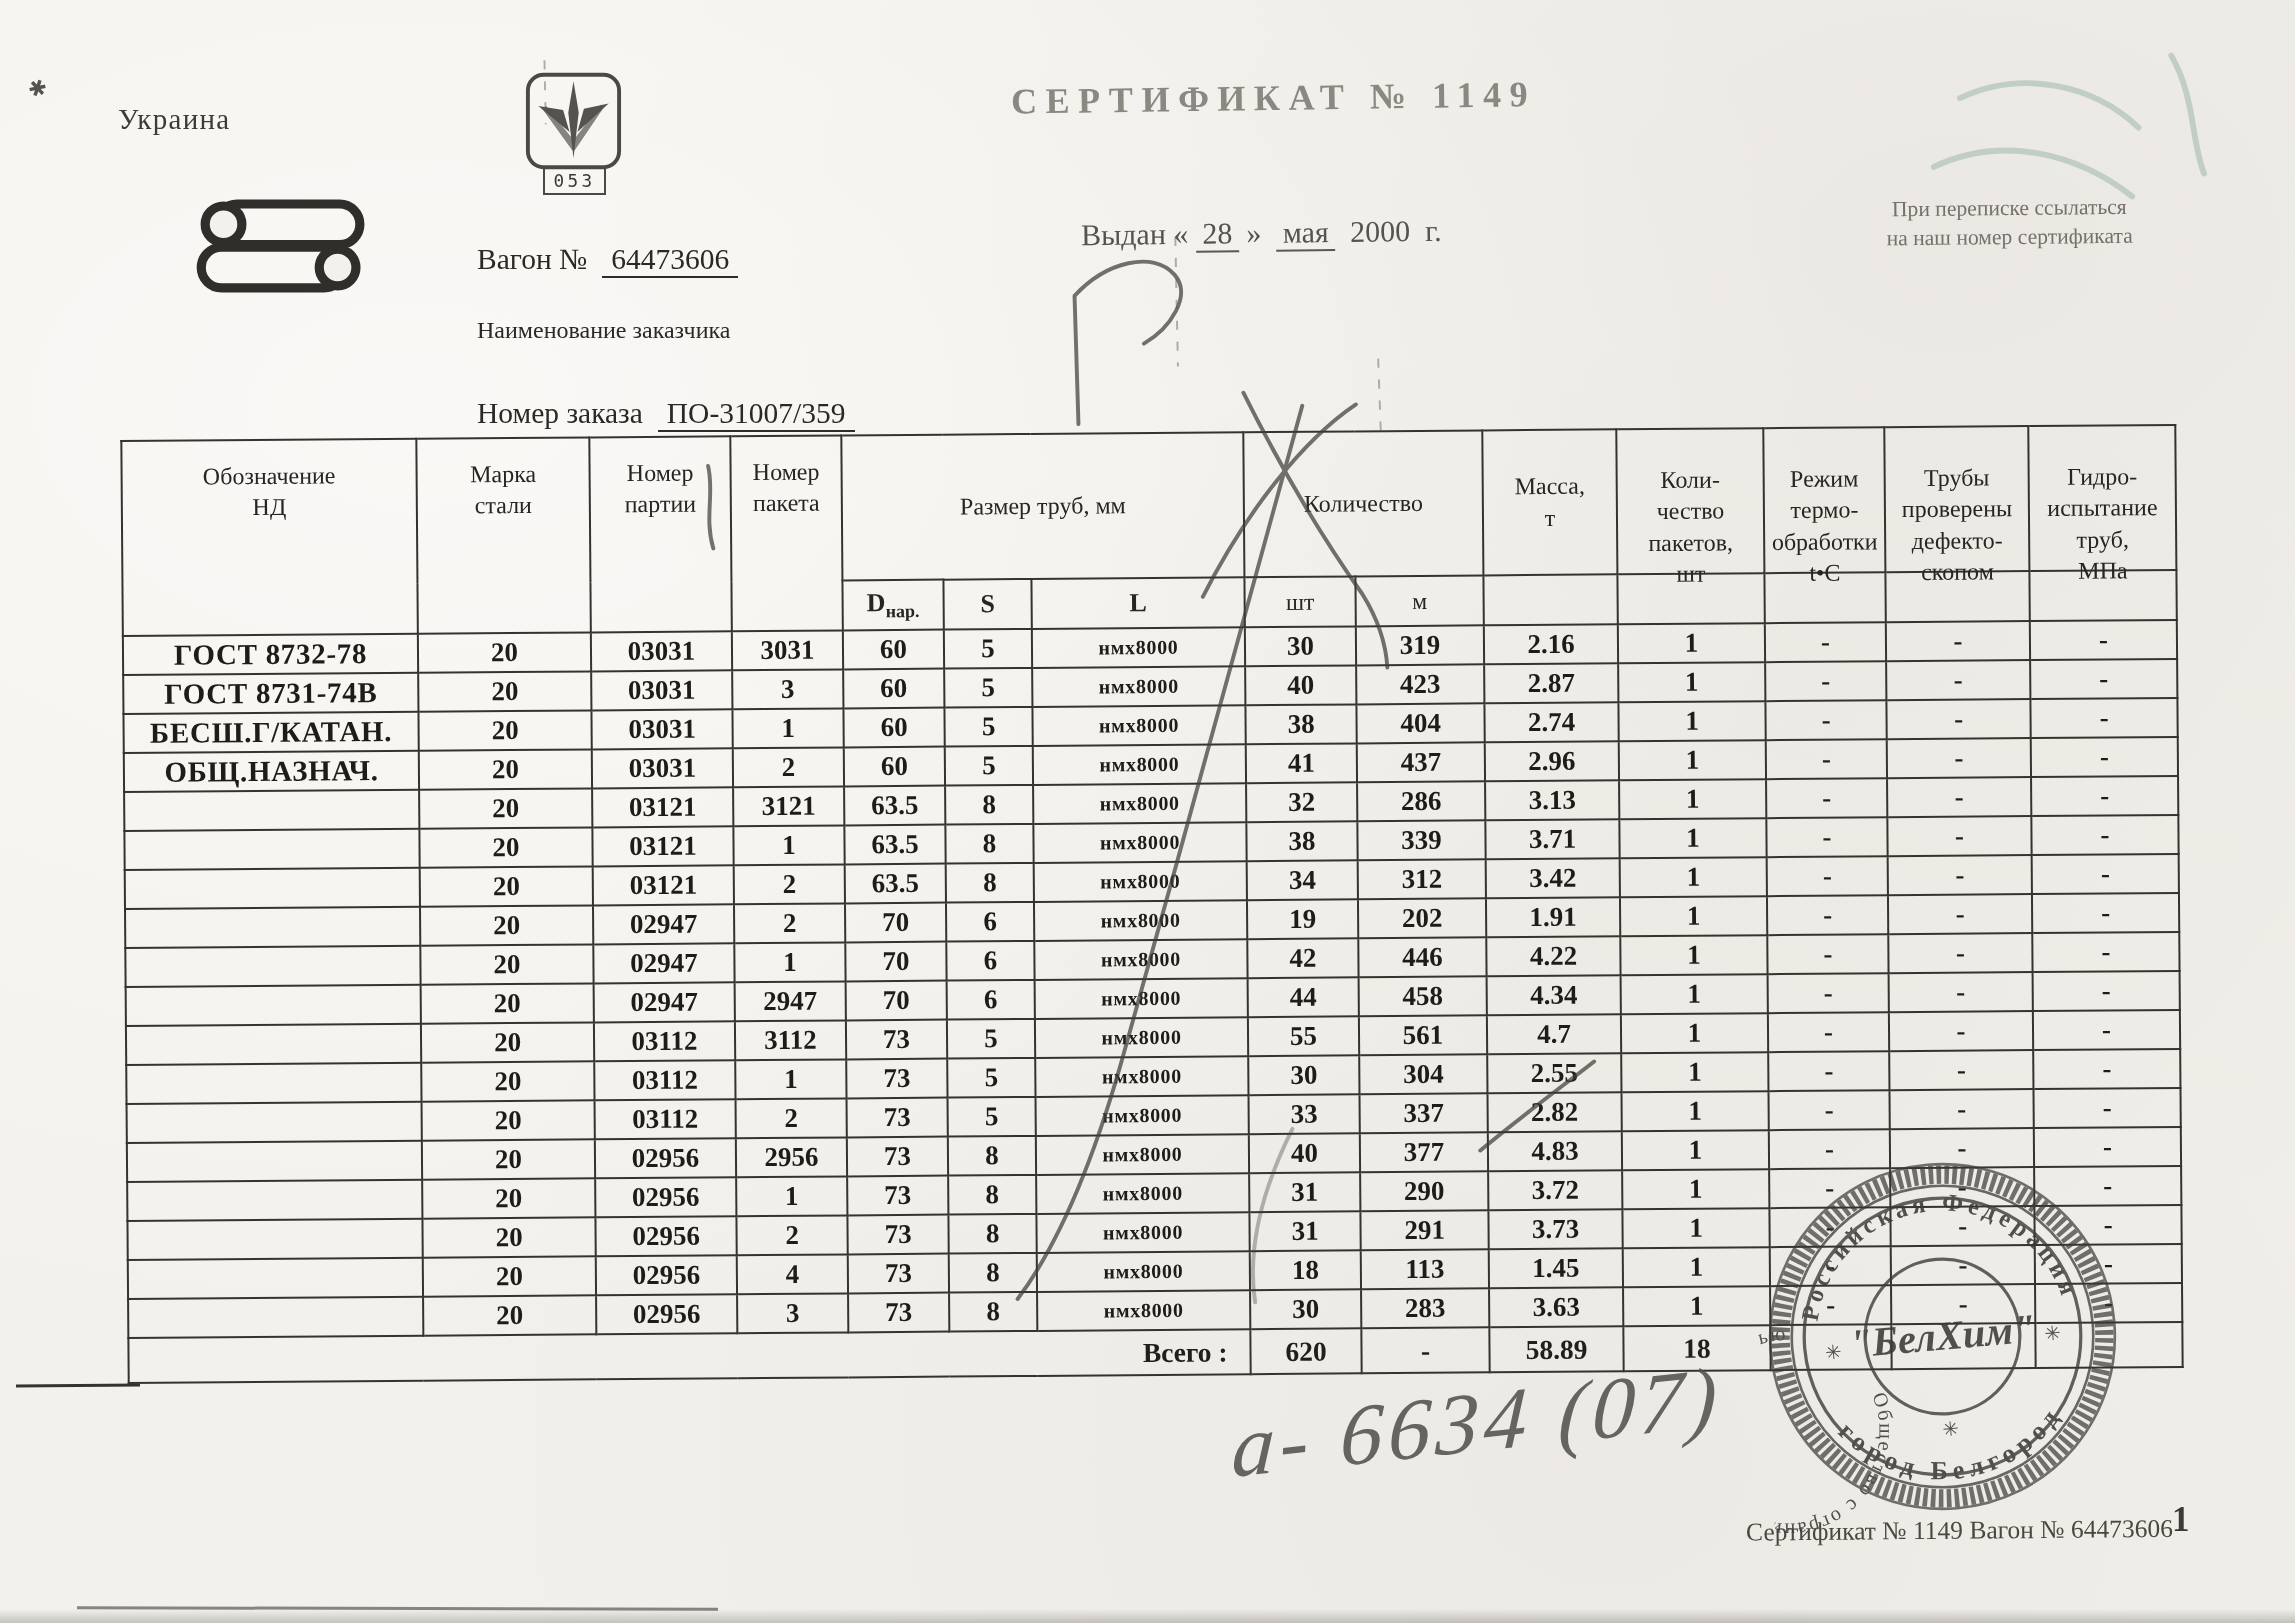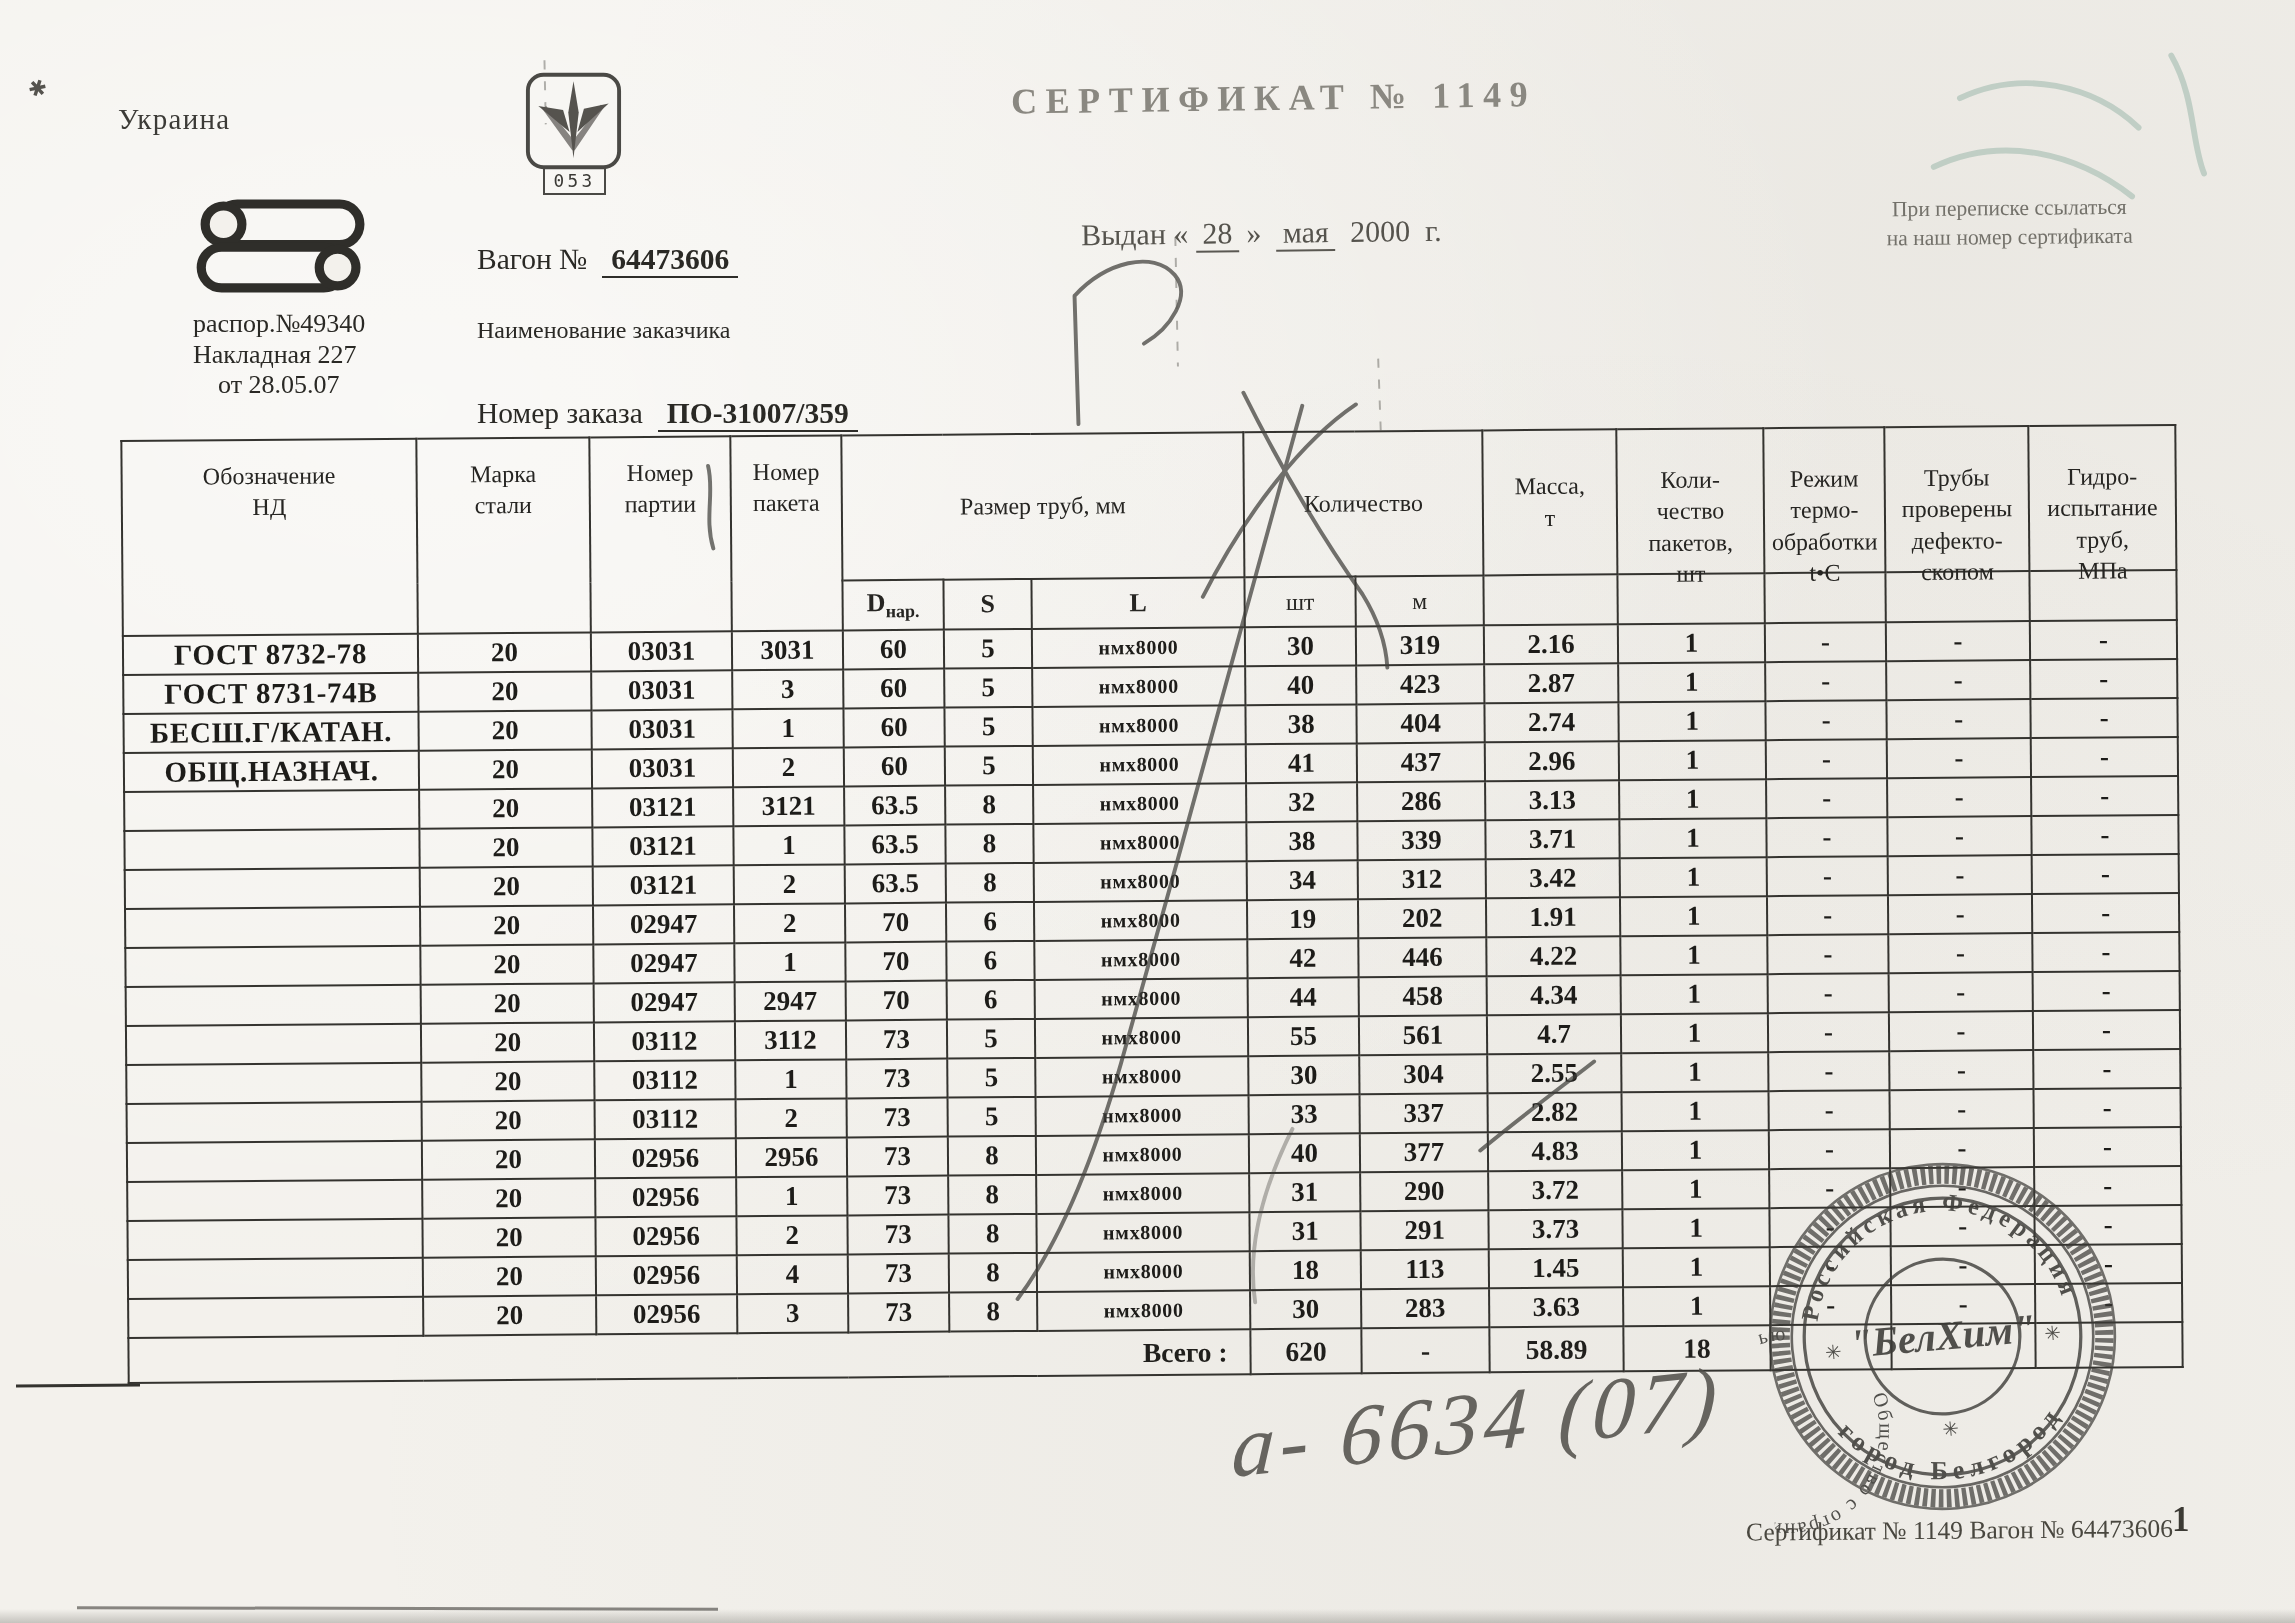--- a/index.html
+++ b/index.html
@@ -25,21 +25,21 @@
   .disp-block{left:193px; top:309px; width:196px; font-size:26px; line-height:1.18; color:#2a2925; white-space:nowrap}
   .emblem{left:524px; top:72px}
   .emblem-code{
     left:543px; top:166px; width:63px; height:29px; border:2.6px solid #4a4945;
     font-family:"DejaVu Sans Mono",monospace; font-size:17.7px; letter-spacing:3.3px;
     display:flex; align-items:center; justify-content:center; color:#3a3935;
   }
   .wagon-line{left:477px; top:243px; font-size:29.5px; color:#2a2925}
   .customer-line{left:477px; top:317px; font-size:24px; color:#2a2925}
   .order-line{left:477px; top:397px; font-size:29.5px; color:#2a2925}
-  .uval{font-weight:bold; border-bottom:2.6px solid #2e2d29; padding:0 9.2px 1.3px 9.2px}
+  .uval{font-weight:normal; border-bottom:2.6px solid #2e2d29; padding:0 9.2px 1.3px 9.2px}
   .cert-title{
     left:1011px; top:77px; width:511px; font-size:36px; font-weight:700;
     letter-spacing:8.5px; color:#8a8881; transform:rotate(-0.8deg);
     text-shadow:0 0 2px rgba(243,241,236,.7); white-space:nowrap;
   }
   .issued-line{left:1081px; top:216px; font-size:30px; color:#55534d; transform:rotate(-0.7deg); white-space:nowrap}
   .issued-line .u{border-bottom:2.6px solid #5a5852; padding:0 6.5px 1.3px 6.5px}
   .corr-note{left:1859px; top:194px; width:301px; text-align:center; font-size:21.6px; line-height:1.35; color:#73716a; transform:rotate(-0.6deg)}
   .corner-mark{left:27.5px; top:76px; font-size:22px; color:#55534e; transform:rotate(18deg)}
   
@@ -94,25 +94,20 @@
 
   <svg class="abs pipes-logo" width="177" height="115" viewBox="0 0 270 175">
     <g fill="none" stroke="#2f2e2a" stroke-width="14">
       <rect x="32" y="12" width="218" height="62" rx="31"></rect>
       <circle cx="42" cy="43" r="28" fill="#f3f1ec"></circle>
       <rect x="8" y="78" width="218" height="62" rx="31"></rect>
       <circle cx="216" cy="109" r="28" fill="#f3f1ec"></circle>
     </g>
   </svg>
 
-  <div class="abs disp-block">
-    <div>распор.№49340</div>
-    <div>Накладная  227</div>
-    <div style="padding-left:25px">от 28.05.07</div>
-  </div>
 
   <svg class="abs emblem" width="99" height="98" viewBox="0 0 152 150">
     <rect x="6" y="4" width="140" height="142" rx="24" fill="none" stroke="#4a4945" stroke-width="6"></rect>
     <g fill="#55534e">
       <path d="M76 14 L84 62 L76 132 L68 62 Z"></path>
       <path d="M22 52 L70 92 L60 58 Z"></path>
       <path d="M130 48 L82 92 L92 56 Z"></path>
       <path d="M28 56 L74 120 L78 120 L124 52 L118 50 L76 104 L34 52 Z" opacity=".7"></path>
     </g>
   </svg>

